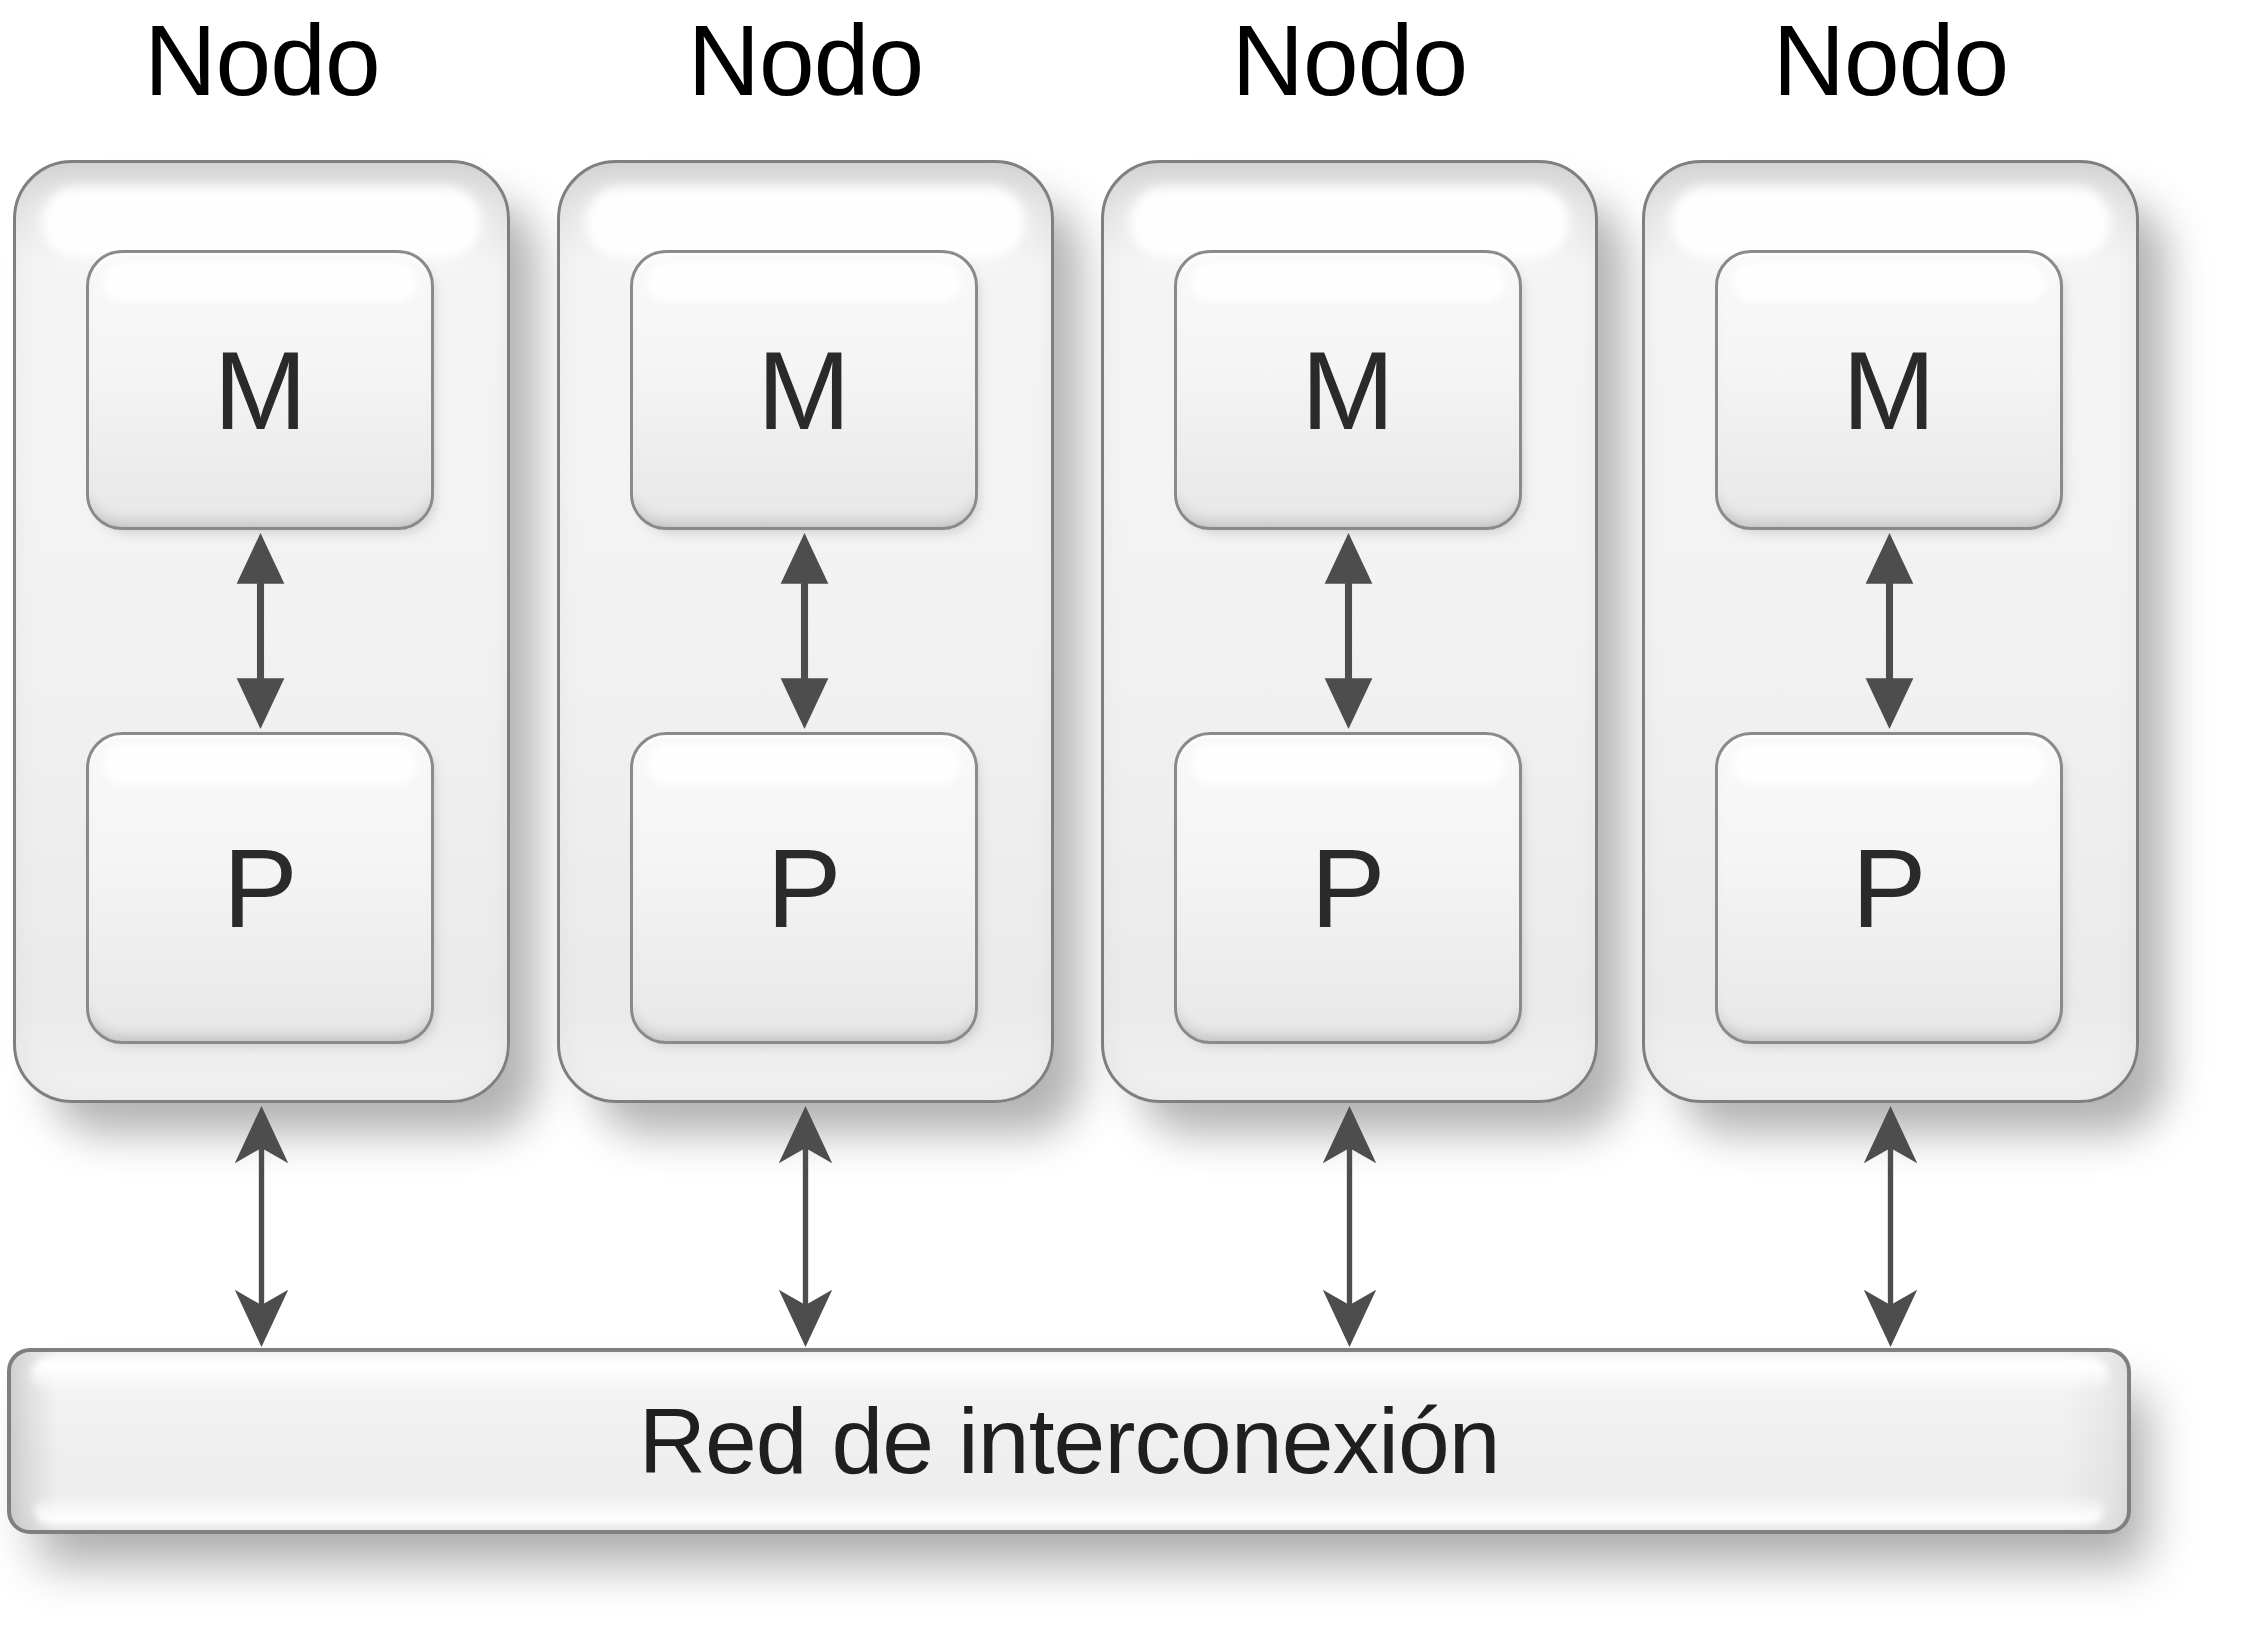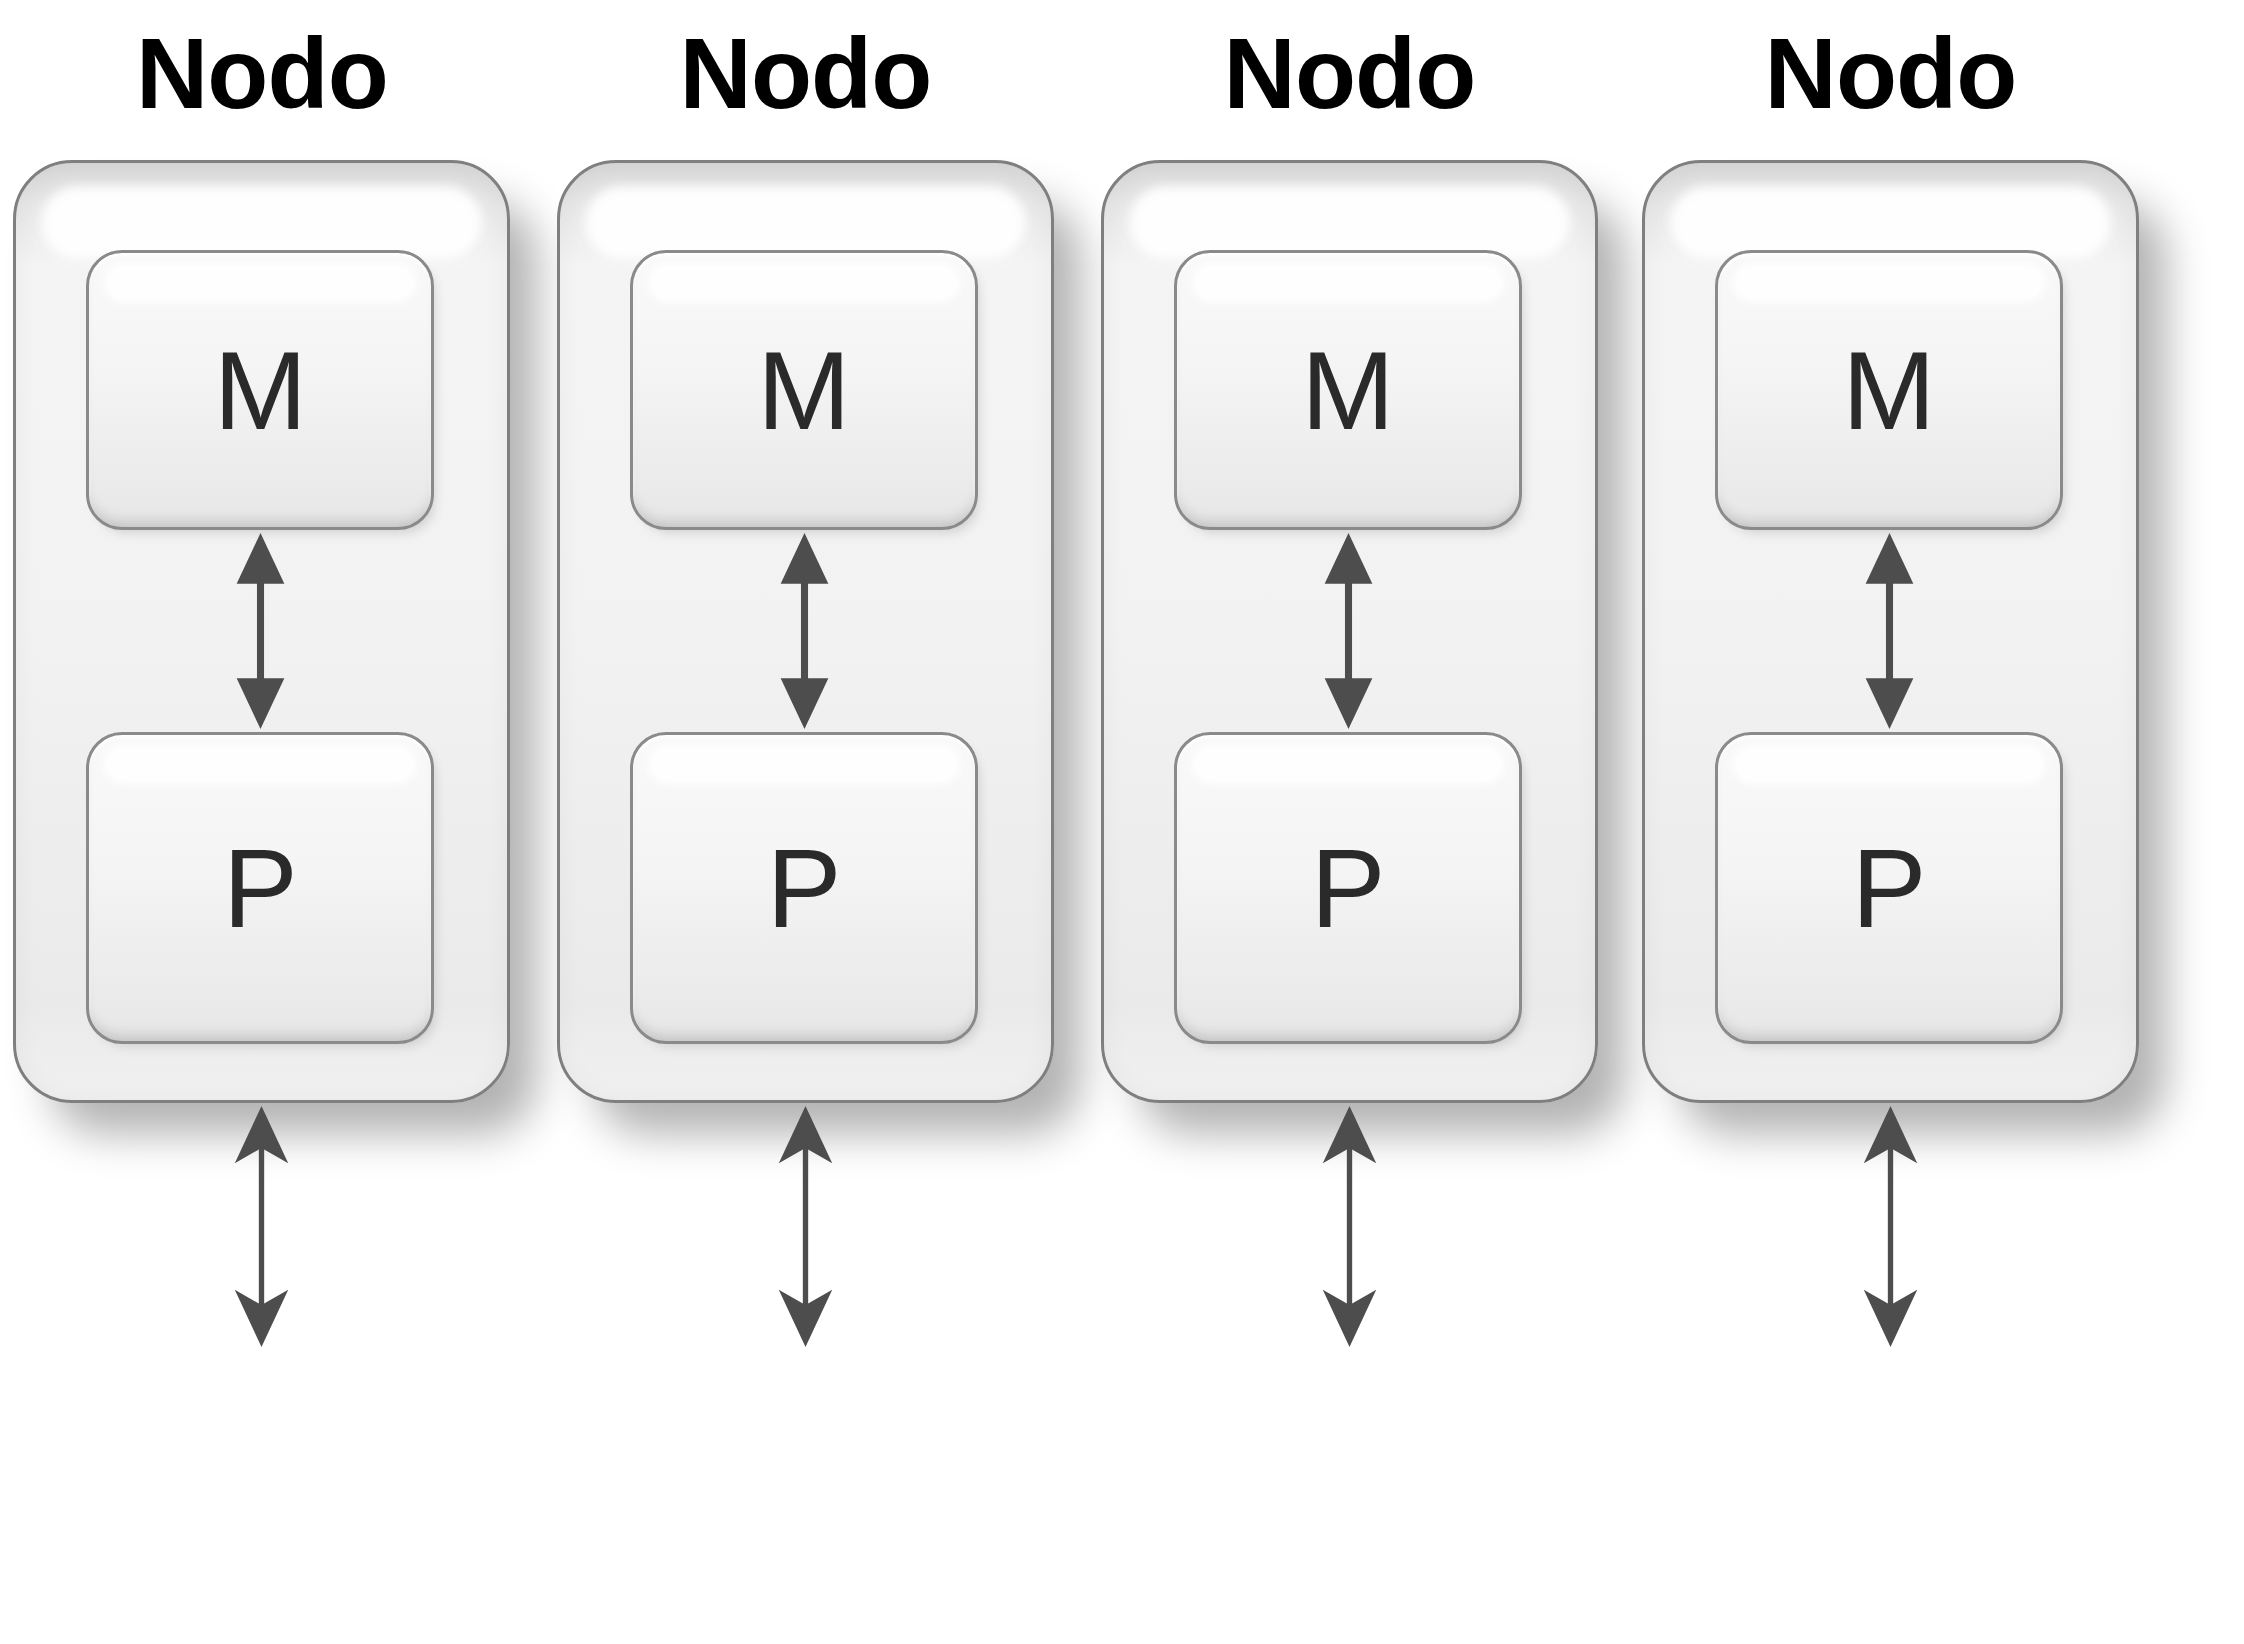--- a/index.html
+++ b/index.html
@@ -20,23 +20,23 @@
   }
   .canvas{
     position:relative;width:2245px;height:1645px;background:var(--background);
   }
 
   
   .node-group{position:absolute;top:0;width:497px;height:1645px;}
   .ng-0{left:13.4px}.ng-1{left:557px}.ng-2{left:1101px}.ng-3{left:1642px}
 
   .node-title{
-    position:absolute;top:13px;left:0;width:100%;height:120px;
+    position:absolute;top:0;left:0;width:100%;height:120px;
     display:flex;align-items:center;justify-content:center;
-    font-size:100px;font-weight:700;color:var(--text);
+    font-size:100px;font-weight:400;color:var(--text);
     letter-spacing:-0.9px;
   }
 
   .node-shell{
     position:absolute;top:160px;left:0;width:497px;height:943px;
     border:3.6px solid var(--border);border-radius:59px;
     background:
       linear-gradient(180deg,
         var(--fill-dark) 0%, #e7e7e7 4.5%, #f4f4f4 11%,
         #f2f2f2 50%, #eaeaea 90%, #f1f1f1 100%);
@@ -189,15 +189,18 @@
         <span class="box-label">P</span>
       </div>
     </div>
     <svg class="arrow net-arrow" viewBox="0 0 64 270" preserveAspectRatio="none" aria-hidden="true">
       <polygon points="32,0 62,64 32,47 2,64" fill="currentColor"></polygon>
       <rect x="29" y="45" width="6" height="180" fill="currentColor"></rect>
       <polygon points="32,270 62,206 32,223 2,206" fill="currentColor"></polygon>
     </svg>
   </section>
 
+  <div class="network-bar">
+    <span class="bar-label">Red de interconexión</span>
+  </div>
 
 </div>
 
 
 </body></html>

